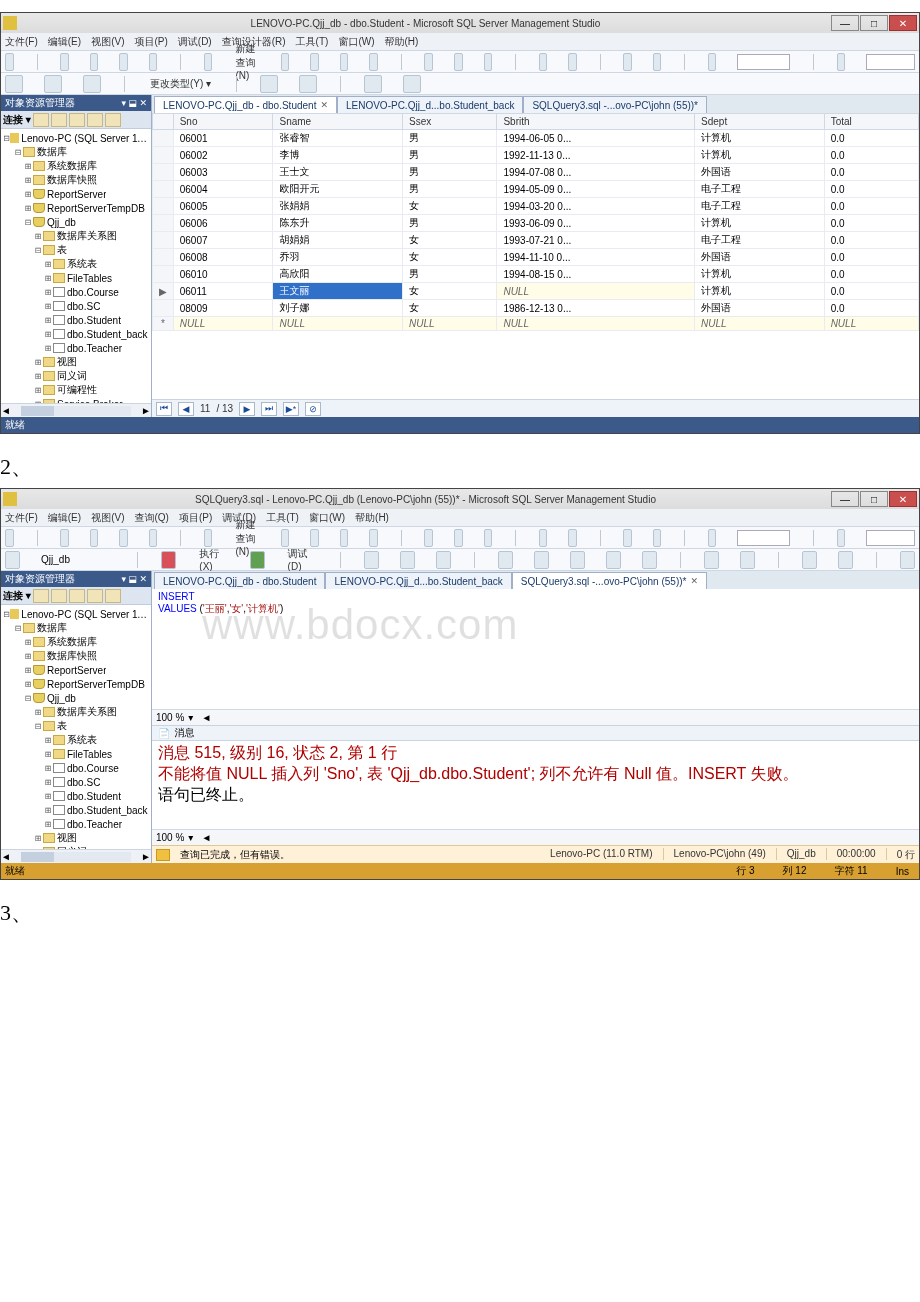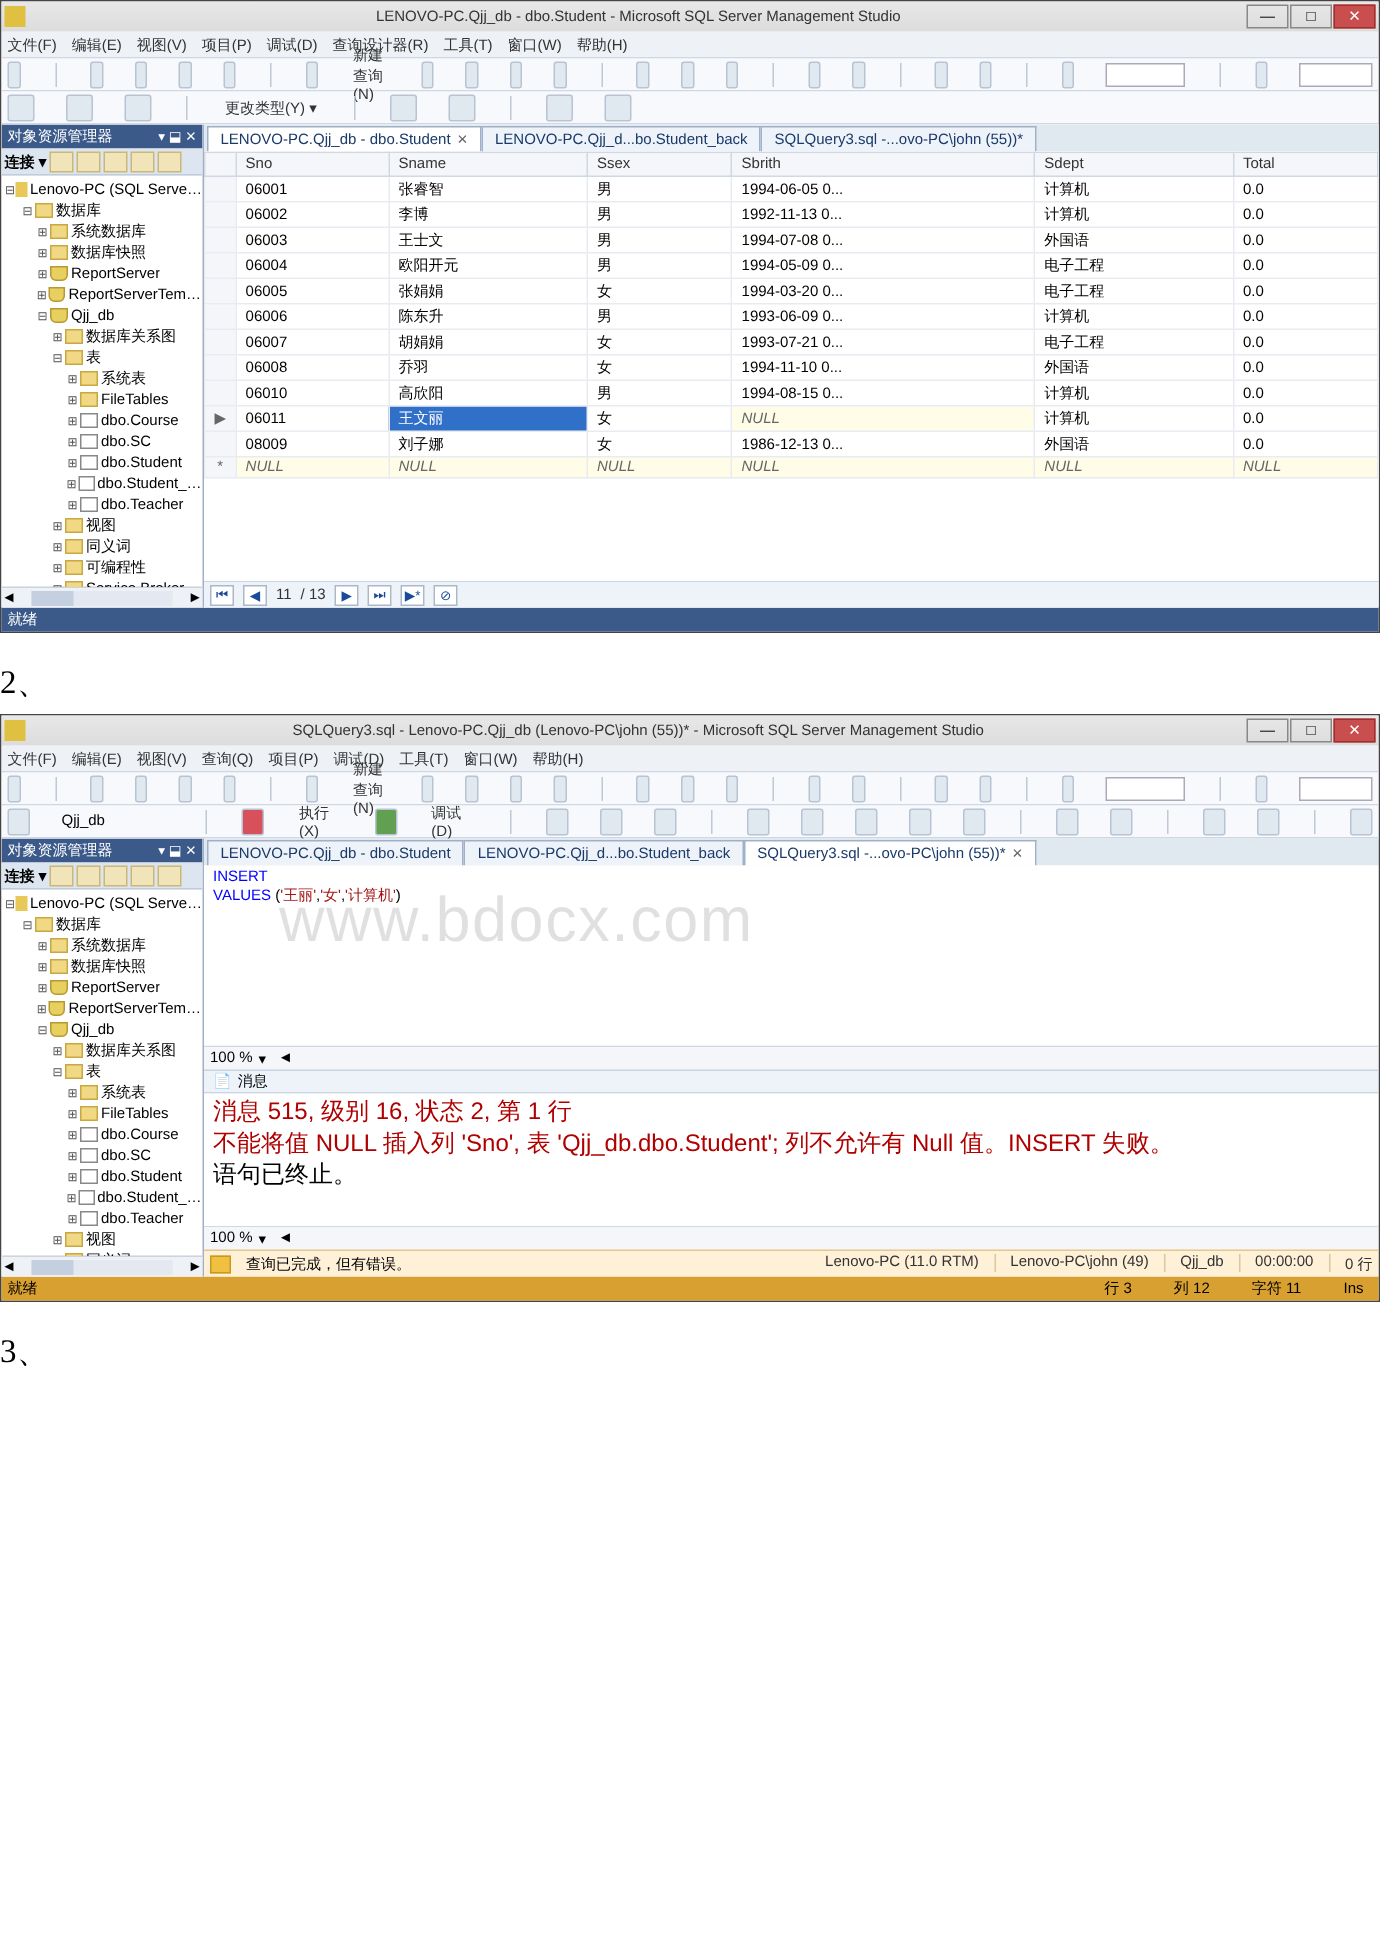--- a/index.html
+++ b/index.html
@@ -1,38 +1,38 @@
 <!DOCTYPE html>
 <html><head>
 <meta charset="utf-8">
 <style>
   * { box-sizing: border-box; margin: 0; padding: 0; font-family: "Microsoft YaHei", Tahoma, sans-serif; }
   body { background: #fff; font-size: 10px; color: #000; }
-  .page { width: 920px; margin: 0 auto; background: #fff; }
+  .page { width: 920px; margin: 12px auto; background: #fff; }
   .screenshot { border: 1px solid #444; margin: 0 0 8px 0; }
   
   .titlebar { height: 20px; background: linear-gradient(#e8e8e8,#dcdcdc); display:flex; align-items:center; padding: 0 2px; position: relative; }
   .titlebar .appicon { width:14px; height:14px; background:#e0c040; margin-right:4px; }
   .titlebar .title { flex:1; text-align:center; font-size:10px; color:#333; }
   .titlebar .winbtns { display:flex; }
   .titlebar .winbtn { width:28px; height:16px; border:1px solid #888; margin-left:1px; display:flex; align-items:center; justify-content:center; font-size:10px; }
   .winbtn.close { background:#c94f4f; color:#fff; border-color:#a03030; }
   
   .menubar { height:18px; background:#eef2f7; display:flex; align-items:center; padding:0 4px; gap:10px; color:#333; font-size:10px; border-bottom:1px solid #cfd8e2;}
   .menubar span { cursor: default; }
   
   .toolbar { height:22px; background:#f7f9fc; border-bottom:1px solid #cfd8e2; display:flex; align-items:center; padding:0 4px; gap:21px;}
   .toolbar .tbtn { width:18px; height:18px; background:#e0e8f0; border:1px solid #b8c4d4; border-radius:2px; }
   .toolbar .sep { width:1px; height:16px; background:#c0c8d4; margin:0 2px; }
   .toolbar .label { font-size:10px; color:#333; padding:0 2px; }
   .toolbar .search-box { background:#fff; border:1px solid #aab; height:16px; width:120px; margin-left:auto; padding:0 2px; }
   .toolbar .find-box { background:#fff; border:1px solid #aab; height:16px; width:110px; padding:0 2px; }
   
   .panel-row { display:flex; height: 322px; }
-  .oe { width:135px; border-right:1px solid #9fb0c8; background:#fff; display:flex; flex-direction:column; overflow:hidden;}
+  .oe { width:151px; border-right:1px solid #9fb0c8; background:#fff; display:flex; flex-direction:column; overflow:hidden;}
   .oe-title { height:16px; background:#3b5a8a; color:#fff; font-size:10px; padding:1px 4px; display:flex; align-items:center;}
   .oe-title .pin { margin-left:auto; font-size:9px; }
   .oe-tbar { height:18px; background:#dde6f0; border-bottom:1px solid #c0ccda; display:flex; align-items:center; padding:0 2px; gap:2px;font-weight:bold;}
   .oe-tbar .ob { width:16px; height:14px; background:#f0e4b8; border:1px solid #c8b880; }
   .oe-tree { flex:1; overflow:auto; font-size:10px; padding:2px 0; }
   .tnode { display:flex; align-items:center; height:14px; white-space:nowrap; }
   .tnode .exp { width:10px; text-align:center; color:#555; font-size:8px; }
   .tnode .ic { width:12px; height:10px; margin-right:2px; }
   .ic.srv { background:#e8c858; }
   .ic.fld { background:#f0d884; border:1px solid #c8a840; }

